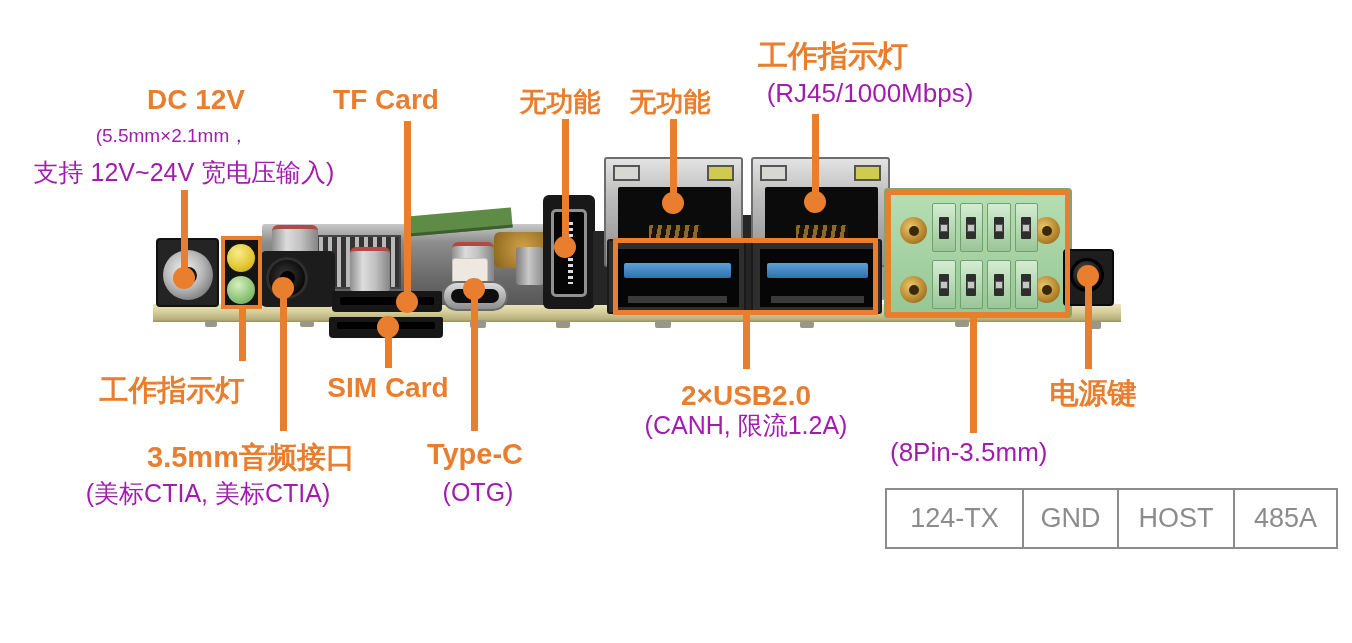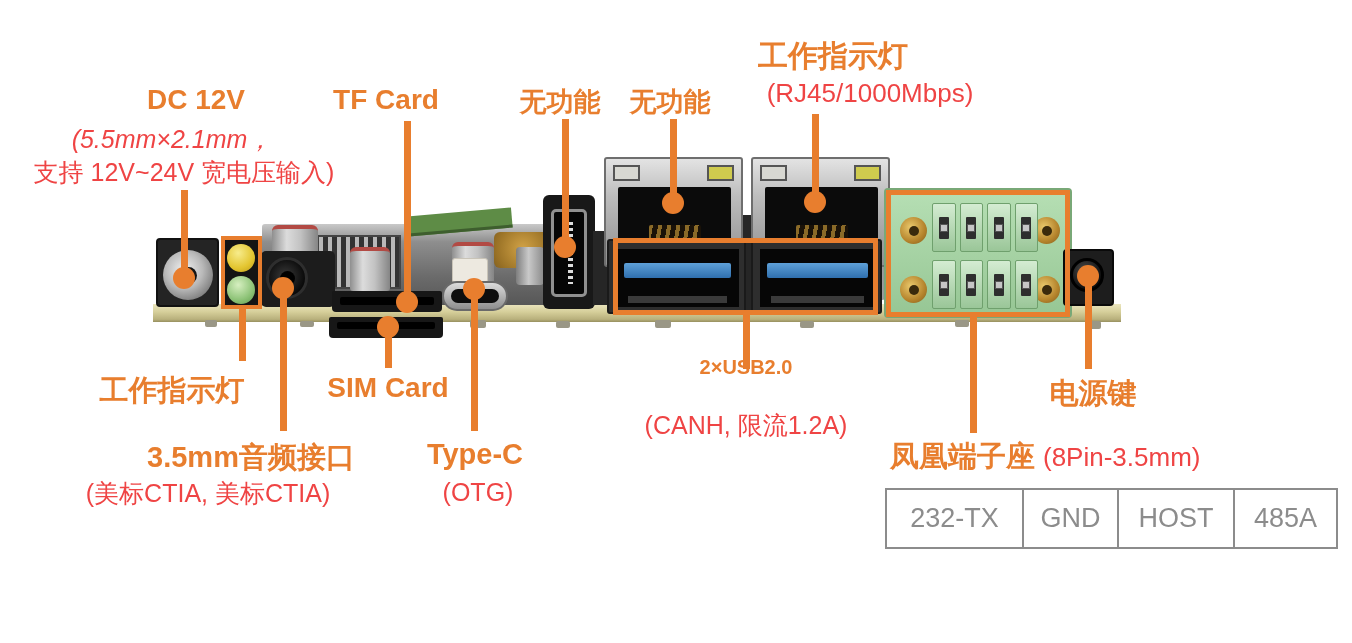--- a/index.html
+++ b/index.html
@@ -4,21 +4,21 @@
 <style>
   html,body{margin:0;padding:0;background:#ffffff;}
   .stage{
     position:relative;width:1352px;height:643px;background:#ffffff;overflow:hidden;
     font-family:"Liberation Sans","DejaVu Sans",sans-serif;
   }
   .abs{position:absolute;box-sizing:border-box;}
   .cx{transform:translateX(-50%);white-space:nowrap;}
   
   .lbl-orange{color:#E87E2E;font-weight:700;}
-  .lbl-gray{color:#ef4444;font-weight:400;}
+  .lbl-gray{color:#a21caf;font-weight:400;}
   .line{position:absolute;width:7px;background:#E87E2E;}
   .dot{position:absolute;width:22px;height:22px;border-radius:50%;background:#E87E2E;}
   .hl-box{position:absolute;box-sizing:border-box;border:5px solid #E87E2E;}
   
   .pcb{background:linear-gradient(180deg,#EBE6BF,#D5CE99 45%,#B8B07C 85%,#97905F);}
   .nub{background:#9A9786;border-radius:2px;}
   .dc-jack{background:#242424;border-radius:4px;border:2px solid #111;}
   .dc-barrel{border-radius:50%;background:radial-gradient(circle at 42% 40%,#F2F2F2,#B9B9B9 45%,#6E6E6E 85%);}
   .dc-hole{border-radius:50%;background:#141414;}
   .led-housing{background:#141414;border-radius:2px;}
@@ -209,55 +209,54 @@
   <div class="line" style="left:471px;top:289px;height:142px;"></div>
 
   <div class="line" style="left:743px;top:313px;height:56px;"></div>
 
   <div class="line" style="left:970px;top:315px;height:118px;"></div>
 
   <div class="dot" style="left:1077px;top:265px;"></div>
   <div class="line" style="left:1085px;top:276px;height:93px;"></div>
 
   <div class="abs cx lbl-orange" style="left:196px;top:84px;font-size:28px;">DC 12V</div>
-  <div class="abs cx lbl-gray" style="left:172px;top:123px;font-size:25px;font-style:italic;">(5.5mm×2.1mm，</div>
+  <div class="abs cx lbl-gray" style="left:172px;top:123px;font-size:19px;">(5.5mm×2.1mm，</div>
   <div class="abs cx lbl-gray" style="left:184px;top:156px;font-size:25px;">支持 12V~24V 宽电压输入)</div>
 
   <div class="abs cx lbl-orange" style="left:386px;top:84px;font-size:28px;">TF Card</div>
 
   <div class="abs cx lbl-orange" style="left:560px;top:84px;font-size:27px;">无功能</div>
   <div class="abs cx lbl-orange" style="left:670px;top:84px;font-size:27px;">无功能</div>
 
   <div class="abs cx lbl-orange" style="left:833px;top:36px;font-size:30px;">工作指示灯</div>
   <div class="abs cx lbl-gray" style="left:870px;top:78px;font-size:26px;">(RJ45/1000Mbps)</div>
 
   <div class="abs cx lbl-orange" style="left:388px;top:372px;font-size:28px;">SIM Card</div>
 
   <div class="abs cx lbl-orange" style="left:172px;top:371px;font-size:29px;">工作指示灯</div>
 
   <div class="abs cx lbl-orange" style="left:251px;top:438px;font-size:29px;">3.5mm音频接口</div>
   <div class="abs cx lbl-gray" style="left:208px;top:477px;font-size:25px;">(美标CTIA, 美标CTIA)</div>
 
   <div class="abs cx lbl-orange" style="left:475px;top:438px;font-size:29px;">Type-C</div>
   <div class="abs cx lbl-gray" style="left:478px;top:478px;font-size:25px;">(OTG)</div>
 
-  <div class="abs cx lbl-orange" style="left:746px;top:356px;font-size:20px;text-align:right;">2×USB2.0</div>
+  <div class="abs cx lbl-orange" style="left:746px;top:380px;font-size:28px;text-align:right;">2×USB2.0</div>
   <div class="abs cx lbl-gray" style="left:746px;top:409px;font-size:25px;">(CANH, 限流1.2A)</div>
 
   <div class="abs cx lbl-orange" style="left:1093px;top:374px;font-size:29px;text-align:right;">电源键</div>
 
   <div class="abs" style="left:890px;top:437px;display:flex;align-items:baseline;gap:8px;white-space:nowrap;">
-    <span class="lbl-orange" style="font-size:29px;">凤凰端子座</span>
     <span class="lbl-gray" style="font-size:26px;">(8Pin-3.5mm)</span>
   </div>
 
   <table class="pin-table">
     <tbody>
         <tr>
-      <td>232-TX</td>
+      <td>124-TX</td>
       <td>GND</td>
       <td>HOST</td>
       <td>485A</td>
     </tr>
   </tbody>
     </table>
 
 </div>
 
 </body></html>

